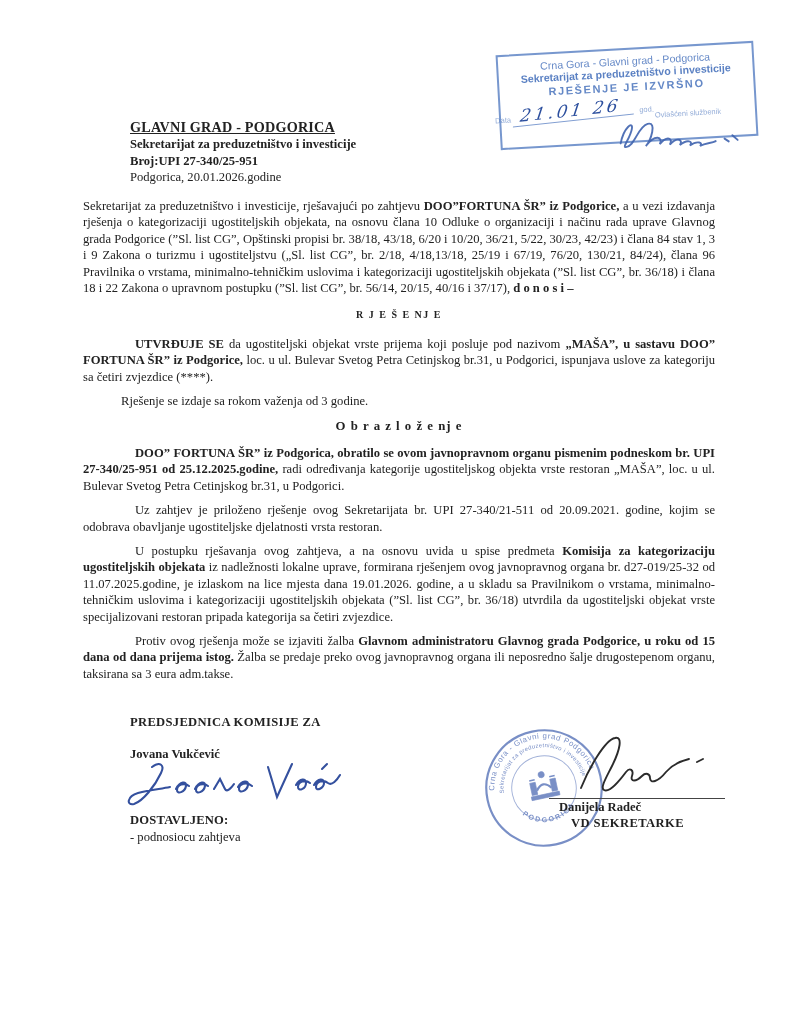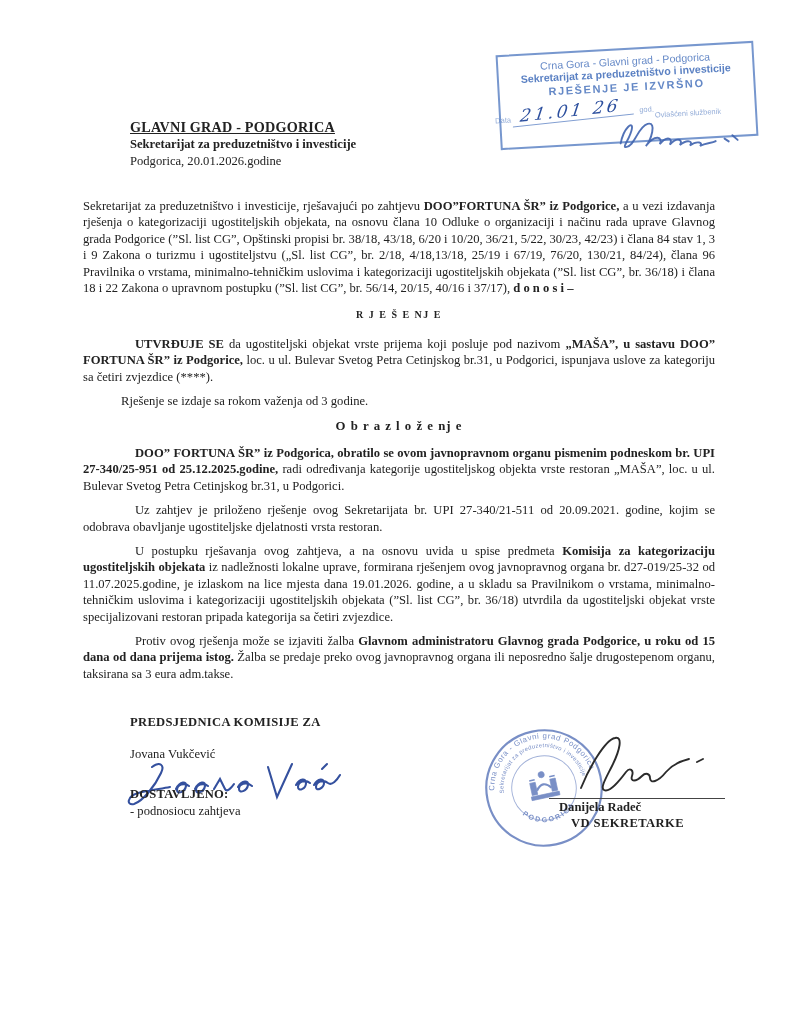--- a/index.html
+++ b/index.html
@@ -48,45 +48,46 @@
   .body-col p { margin:8px; }
   .body-col p.ind  { text-indent:52px; }
   .body-col p.ind2 { text-indent:38px; }
   .body-col b { font-weight:bold; }
   .doc-title { text-align:center; font-weight:bold; font-size:10px; letter-spacing:1.5px; margin:11px 0 12px 0; }
   .sec-title { text-align:center; font-weight:bold; font-size:12.8px; letter-spacing:1px; margin:9px 0 10px 0; }
 
   
   .committee { position:absolute; left:130px; top:714px; font-size:12.6px; line-height:1.3; }
   .committee .t { font-weight:bold; letter-spacing:.3px; }
-  .committee .name { font-weight:normal; margin-top:16px; }
+  .committee .name { font-weight:bold; margin-top:16px; }
   .committee .sig { margin:-4px 0 0 -8px; }
 
   .round-seal {
     position:absolute; left:482px; top:726px; width:124px; height:124px;
     transform:rotate(-12deg); opacity:.82; mix-blend-mode:multiply;
   }
 
   .secretary { position:absolute; left:543px; top:736px; width:190px; font-size:12.6px; }
   .secretary .sig { position:absolute; left:26px; top:-4px; }
   .secretary .rule { position:absolute; left:6px; top:62px; width:176px; border-top:1.3px solid #444; }
   .secretary .name { position:absolute; left:16px; top:64px; font-weight:bold; }
   .secretary .title { position:absolute; left:28px; top:80px; font-weight:bold; letter-spacing:.4px; }
 
-  .delivery { position:absolute; left:130px; top:786px; font-size:12.6px; line-height:1.35; }
+  .delivery { position:absolute; left:130px; top:812px; font-size:12.6px; line-height:1.35; }
   .delivery .lbl { font-weight:bold; letter-spacing:.2px; }
 </style>
 </head>
 <body>
 
 <div class="page">
 
   <div class="header">
     <div class="org">GLAVNI GRAD - PODGORICA</div>
     <div class="dept">Sekretarijat za preduzetništvo i investicije</div>
+    <div class="num">Broj:UPI 27-340/25-951</div>
     <div class="pd">Podgorica, 20.01.2026.godine</div>
   </div>
 
   <div class="exec-stamp">
     <div class="s1">Crna Gora - Glavni grad - Podgorica</div>
     <div class="s2">Sekretarijat za preduzetništvo i investicije</div>
     <div class="s3">RJEŠENJE JE IZVRŠNO</div>
     <div class="date-row">
       <span class="date-label">Data</span>
       <span class="date-hand">21.01  26</span>

